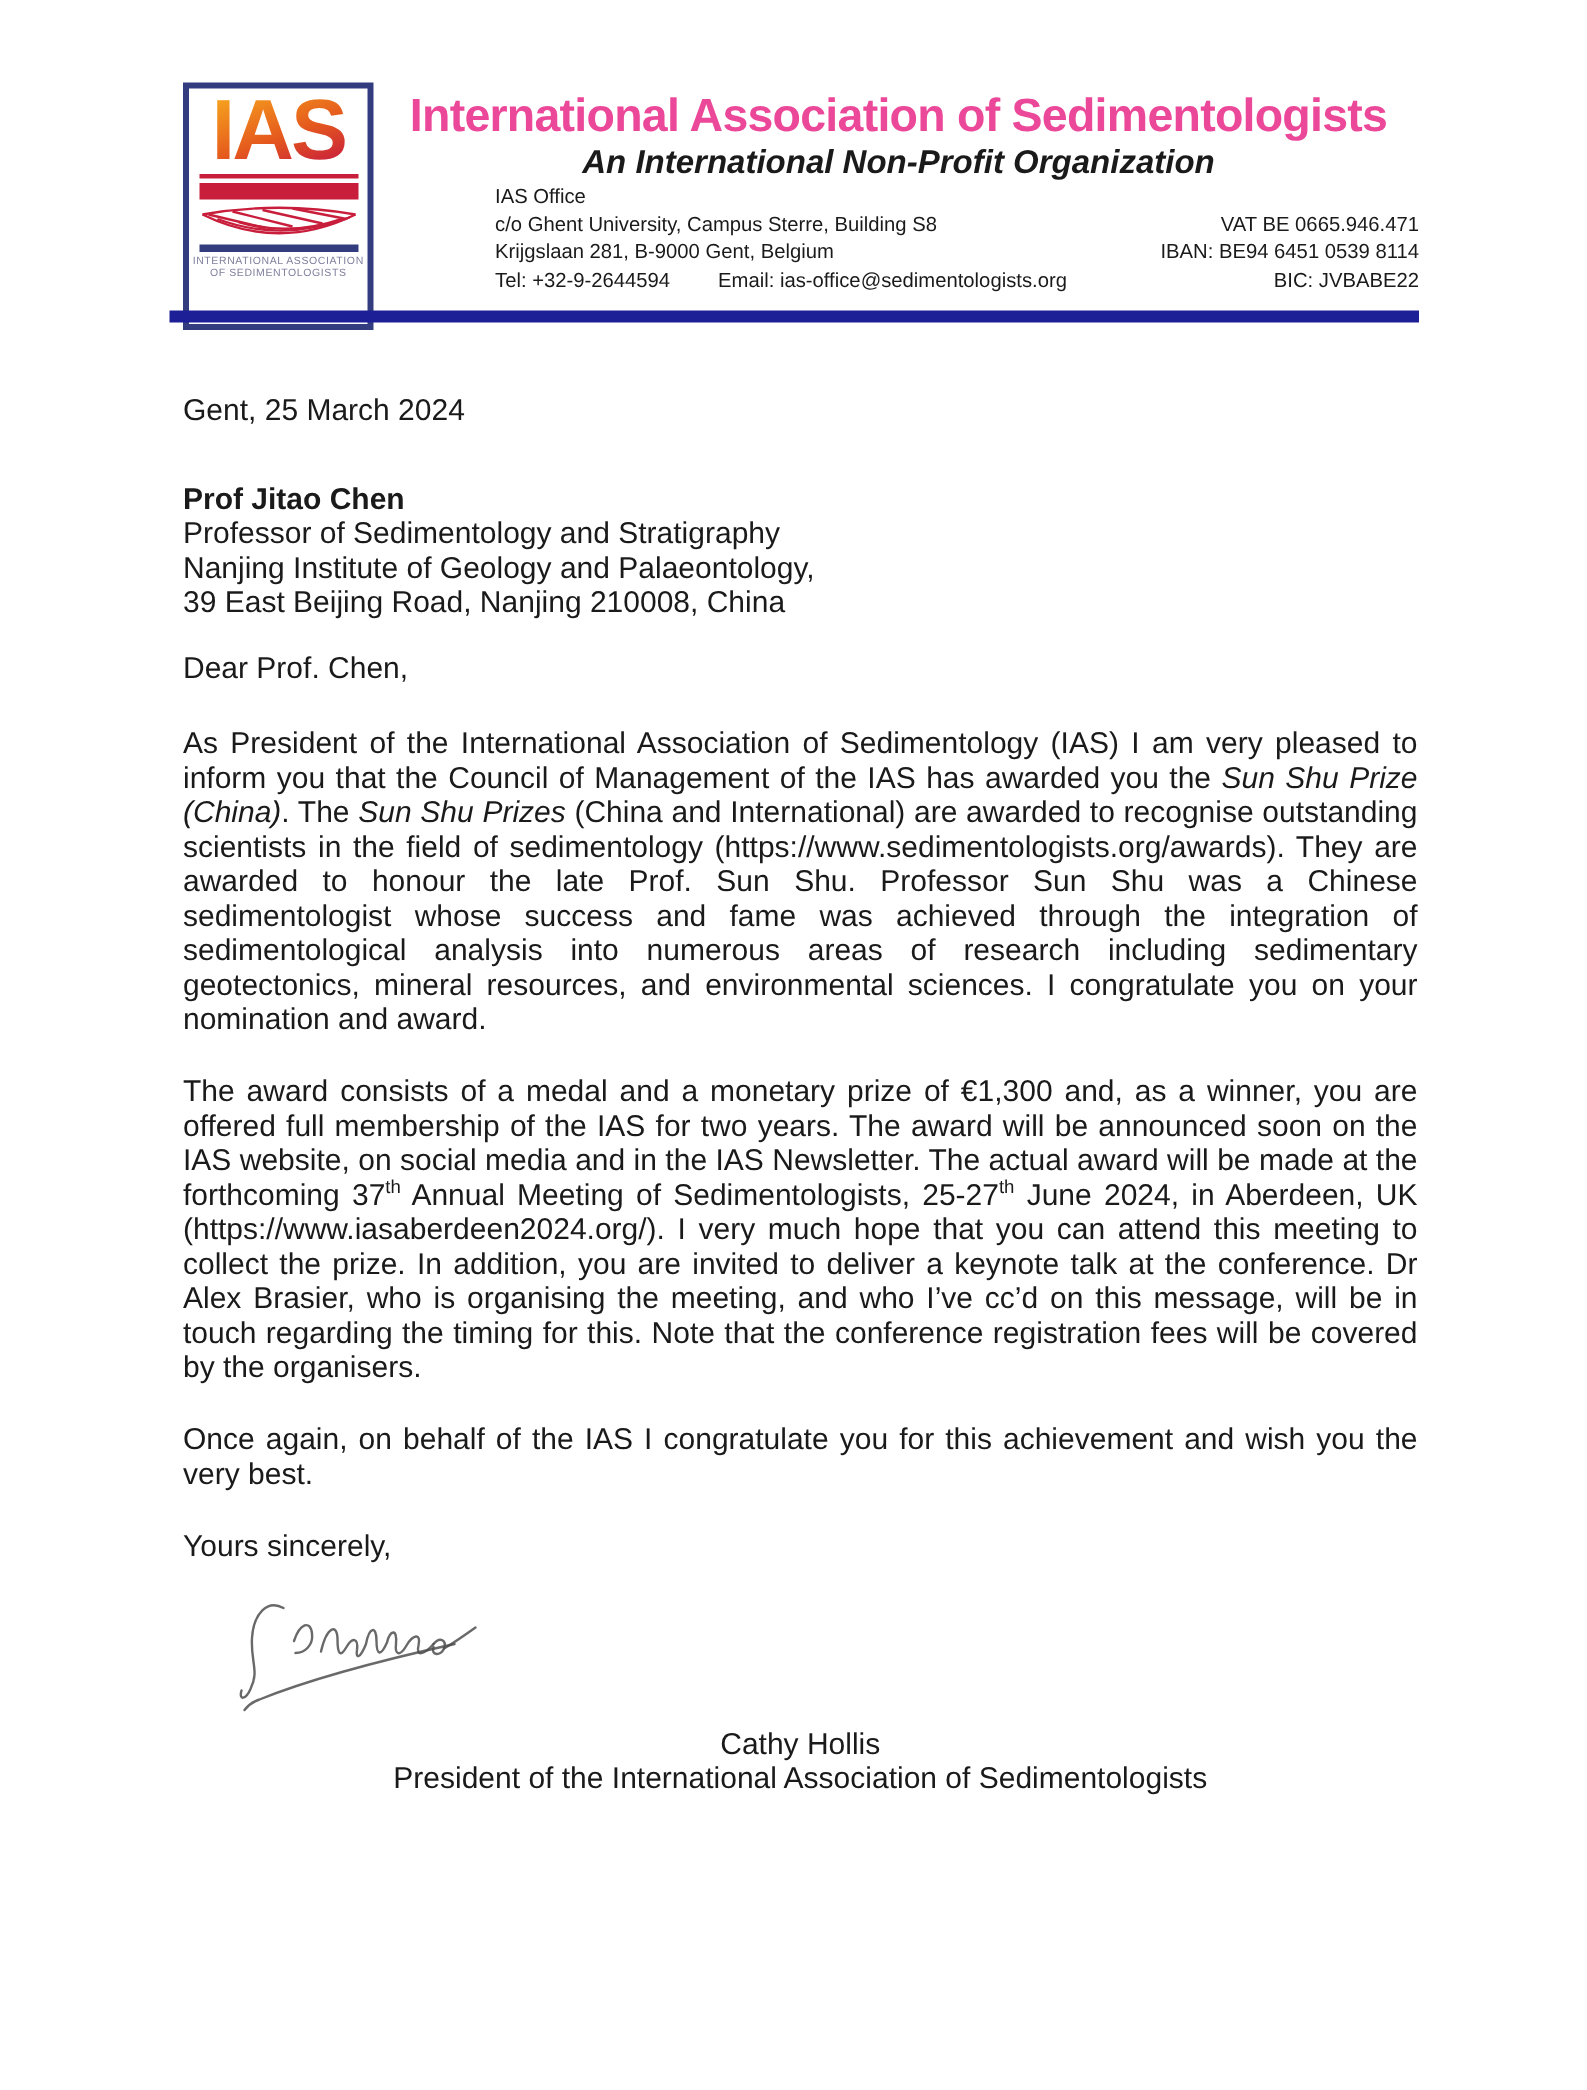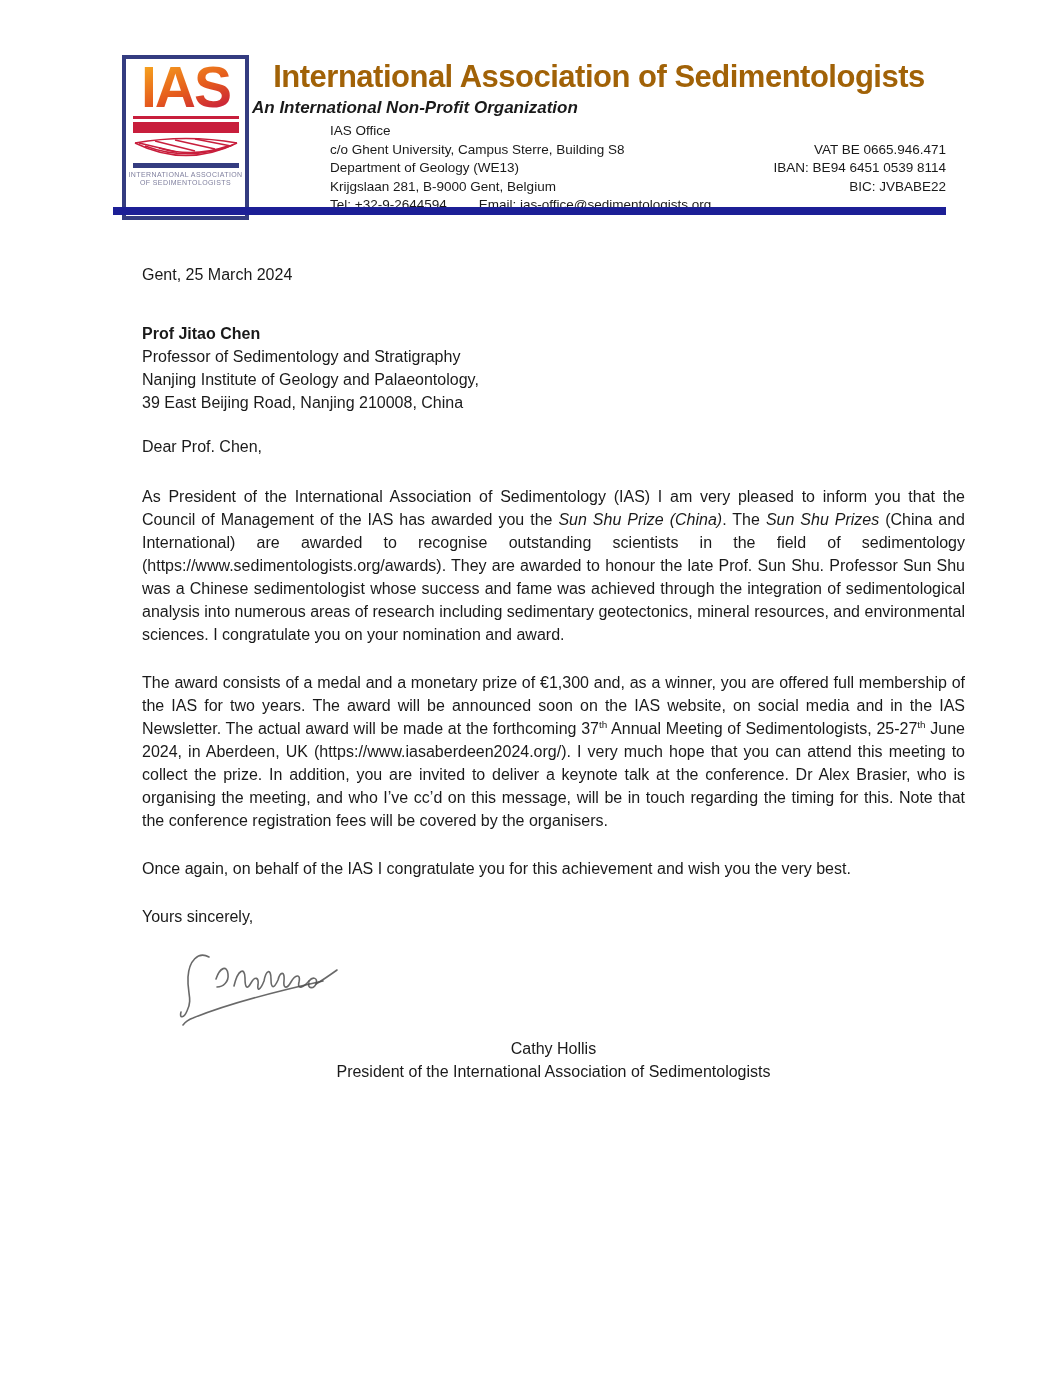--- a/index.html
+++ b/index.html
@@ -29,30 +29,30 @@
   }
   .logo-stripe-thin{width:106px;height:3px;background:var(--brand-red,#c81e3c);margin-top:2px;}
   .logo-stripe-thick{width:106px;height:11px;background:var(--brand-red,#c81e3c);margin-top:3px;}
   .logo-basin{width:106px;height:26px;margin-top:3px;display:block;}
   .logo-basin path{stroke:var(--brand-red,#c81e3c);fill:none;stroke-width:1.6;}
   .logo-stripe-navy{width:106px;height:5px;background:var(--brand-navy,#343c80);margin-top:1px;}
   .logo-caption{margin-top:3px;text-align:center;font-size:7px;line-height:8px;
     letter-spacing:0.4px;color:var(--caption-gray,#80809f);}
 
   .header-right{position:absolute;left:252px;top:57px;width:694px;}
-  .org-title{font-weight:bold;font-size:31px;line-height:40px;letter-spacing:-0.5px;text-align:center;color:#a16207;}
-  .org-subtitle{font-weight:bold;font-style:italic;font-size:17px;line-height:21px;text-align:left;}
+  .org-title{font-weight:bold;font-size:31px;line-height:40px;letter-spacing:-0.5px;text-align:center;color:#ec4899;}
+  .org-subtitle{font-weight:bold;font-style:italic;font-size:22px;line-height:21px;text-align:center;}
   .header-info{display:flex;justify-content:space-between;margin-top:4px;font-size:13.5px;line-height:18.5px;}
   .office-block{margin-left:78px;}
   .contact-line .tel{display:inline-block;margin-right:32px;}
   .registration-block{text-align:right;margin-top:18.5px;}
   .header-divider{position:absolute;left:113px;top:207px;width:833px;height:8px;background:var(--divider-blue,#1c1f96);}
 
   
-  .letter-body{position:absolute;left:122px;top:263px;width:823px;font-size:16px;line-height:23px;margin-left:20px;}
+  .letter-body{position:absolute;left:122px;top:263px;width:823px;font-size:20px;line-height:23px;}
   .dateline{margin-bottom:36px;}
   .recipient-block{margin-bottom:21px;}
   .recipient-name{font-weight:bold;}
   .salutation{margin-bottom:27px;}
   .para{text-align:justify;margin-bottom:25px;}
   .para em{font-style:italic;}
   .para sup{font-size:0.62em;line-height:0;vertical-align:super;}
   .closing{margin-top:20px;}
   .signature-image{display:block;margin:13px 0 0 18px;}
   .signature-image path{fill:none;stroke:var(--signature-gray,#4f4f4f);stroke-width:1.6;stroke-linecap:round;opacity:0.85;}
@@ -87,21 +87,20 @@
     </div>
 
     <div class="header-right">
       <div class="org-title">International Association of Sedimentologists</div>
       <div class="org-subtitle">An International Non-Profit Organization</div>
 
       <div class="header-info">
         <div class="office-block">
           <div>IAS Office</div>
           <div>c/o Ghent University, Campus Sterre, Building S8</div>
-          <div>Department of Geology (WE13)</div>
           <div>Krijgslaan 281, B-9000 Gent, Belgium</div>
           <div class="contact-line">
             <span class="tel">Tel: +32-9-2644594</span><span>Email: ias-office@sedimentologists.org</span>
           </div>
         </div>
         <div class="registration-block">
           <div>VAT BE 0665.946.471</div>
           <div>IBAN: BE94 6451 0539 8114</div>
           <div>BIC: JVBABE22</div>
         </div>

